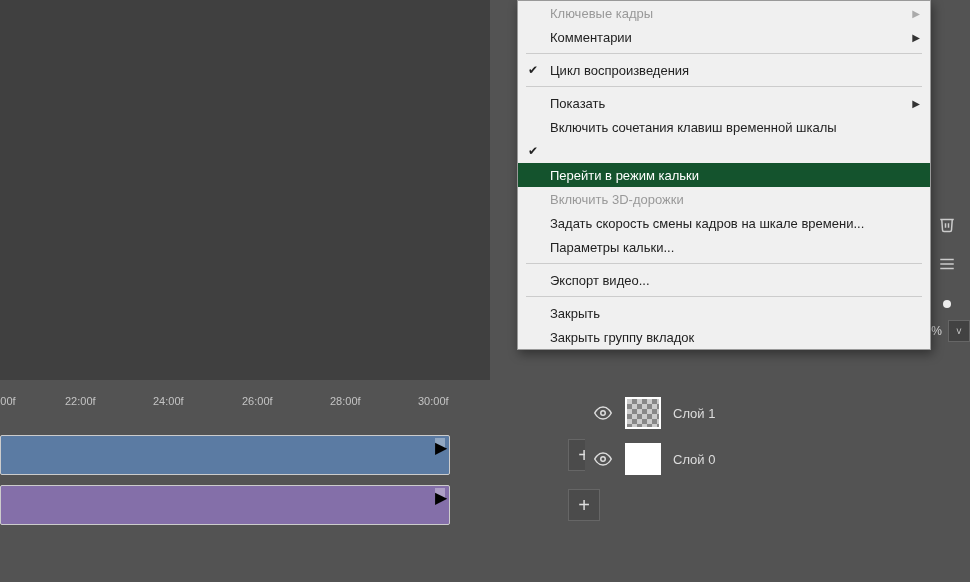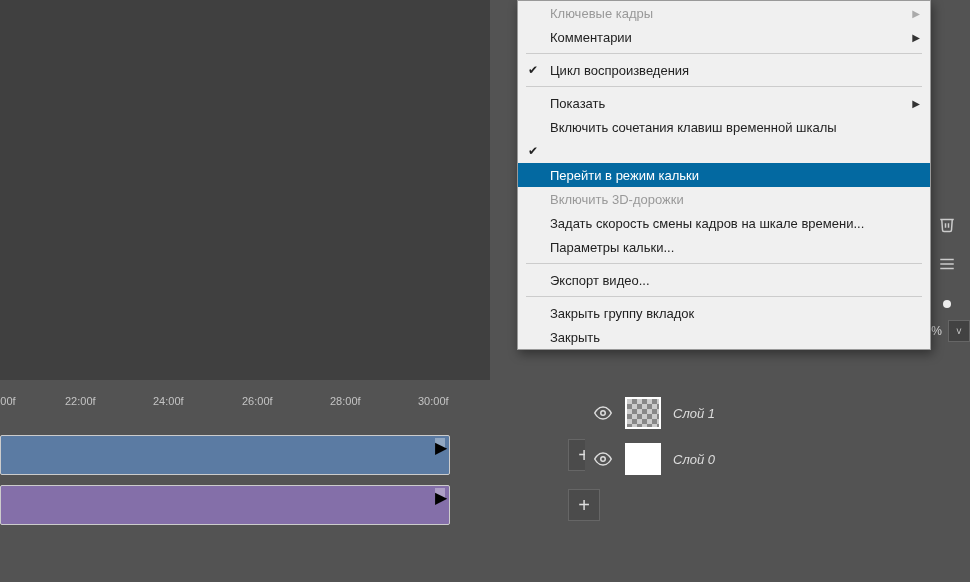--- a/index.html
+++ b/index.html
@@ -12,39 +12,39 @@
 .tick { position: absolute; top: 0; font-size: 11px; color: #c4c4c4; }
 .tracks { margin-top: 10px; }
 .track { position: relative; height: 40px; margin-bottom: 10px; }
 .clip { position: absolute; top: 0; left: 0; height: 40px; border: 1px solid #ccc; border-radius: 2px; }
 .clip.blue { width: 450px; background: #5b7ba3; }
 .clip.purple { width: 450px; background: #846fa9; }
 .clip-marker { position: absolute; top: 2px; right: 4px; width: 10px; height: 10px; background: #ffffff55; }
 .add-btn { position: absolute; right: -40px; top: 4px; width: 32px; height: 32px; background: #4b4b4b; color: #ddd; display: flex; align-items: center; justify-content: center; font-size: 20px; border: 1px solid #666; cursor: pointer; }
 
 .layers { position: absolute; top: 390px; left: 585px; width: 385px; background: #535353; }
-.layer { display: flex; align-items: center; height: 46px; padding: 0 8px; gap: 12px; font-style: italic; }
+.layer { display: flex; align-items: center; height: 46px; padding: 0 8px; gap: 12px; }
 .eye { color: #ddd; width: 20px; height: 20px; display: flex; align-items: center; justify-content: center; cursor: pointer; }
 .thumb { width: 36px; height: 32px; border: 2px solid #fff; }
 .thumb.checker { background-image: repeating-conic-gradient(#888 0 25%, #ccc 0 50%); background-size: 10px 10px; }
 .thumb.white { background: #fff; }
 .layer-name { color: #ddd; font-size: 13px; }
 
 .side-icons { position: absolute; right: 0; top: 200px; width: 46px; background: #535353; display: flex; flex-direction: column; align-items: center; gap: 12px; padding: 10px 0; }
 .icon-btn { width: 28px; height: 28px; color: #ccc; display: flex; align-items: center; justify-content: center; cursor: pointer; }
 
 .percent-row { position: absolute; right: 0; top: 320px; display: flex; align-items: center; gap: 0; }
 .pct { color: #ddd; font-size: 12px; padding: 4px 6px; }
 .dd { width: 22px; height: 22px; background: #424242; color: #ccc; display: flex; align-items: center; justify-content: center; border: 1px solid #666; cursor: pointer; font-size: 10px;}
 
 
 .menu { position: absolute; top: 0; left: 503px; width: 414px; background: #f0f0f0; border: 1px solid #999; box-shadow: 2px 4px 10px rgba(0,0,0,0.4); padding: 0 0; z-index: 100; margin-left: 14px; }
 .menu-item { display: flex; align-items: center; height: 24px; padding: 0 24px 0 32px; font-size: 13px; color: #222; position: relative; cursor: default; }
 .menu-item.disabled { color: #999; }
-.menu-item.highlighted { background: #0369a1; color: #fff; }
+.menu-item.highlighted { background: #14532d; color: #fff; }
 .menu-sep { height: 1px; background: #ccc; margin: 4px 8px; }
 .check { position: absolute; left: 10px; font-size: 12px; }
 .submenu-arrow { position: absolute; right: 10px; font-size: 10px; color: #333; }
 .menu-item.disabled .submenu-arrow { color: #aaa; }
 </style>
 </head>
 <body>
 
 <div class="viewport"></div>
 
@@ -159,18 +159,18 @@
   </div>
   <div class="menu-item">
     <span>Параметры кальки...</span>
   </div>
   <div class="menu-sep"></div>
   <div class="menu-item">
     <span>Экспорт видео...</span>
   </div>
   <div class="menu-sep"></div>
   <div class="menu-item">
-    <span>Закрыть группу вкладок</span>
+    <span>Закрыть</span>
   </div>
   <div class="menu-item">
-    <span>Закрыть</span>
+    <span>Закрыть группу вкладок</span>
   </div>
 </div>
 
 </body></html>

